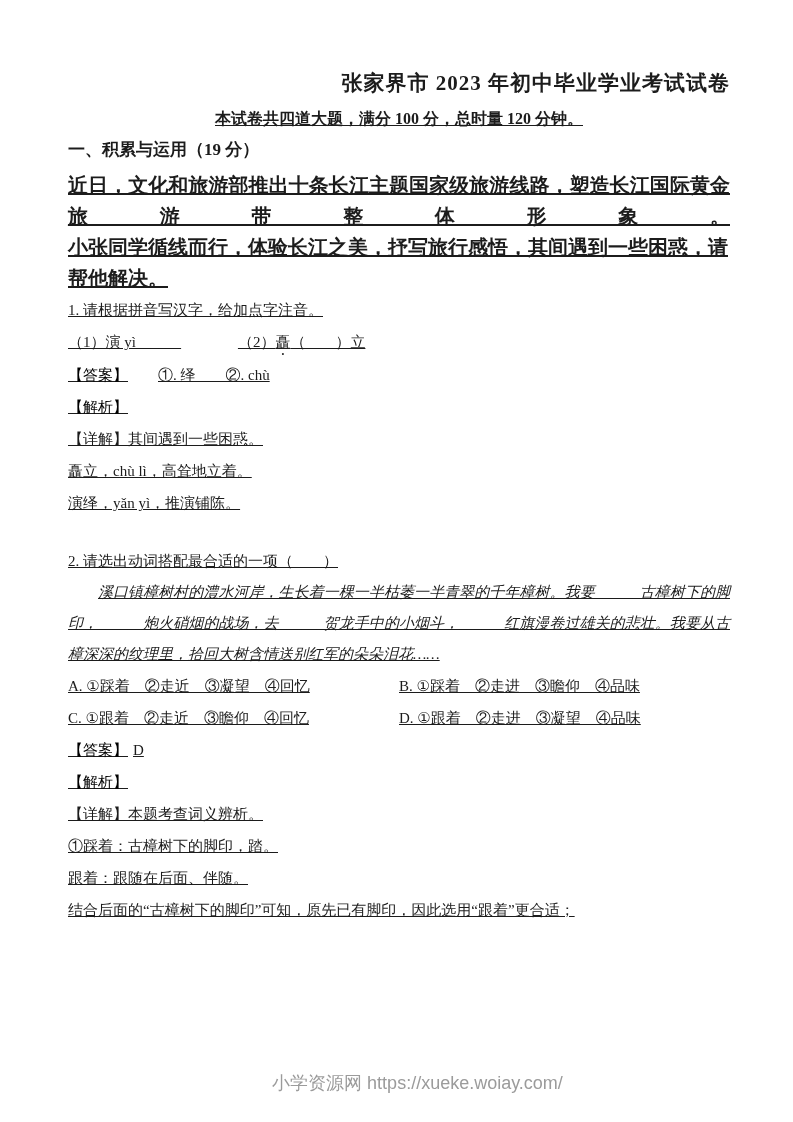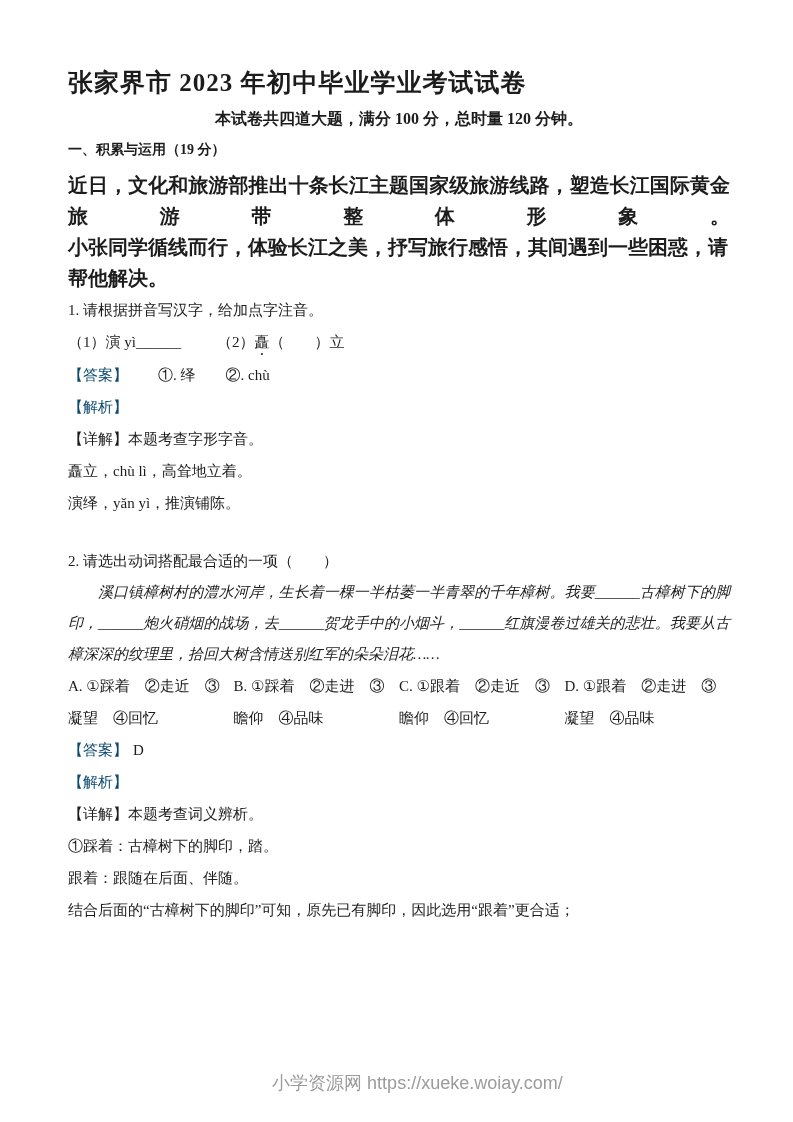--- a/index.html
+++ b/index.html
@@ -5,42 +5,42 @@
   * { box-sizing: border-box; }
   html, body { margin: 0; padding: 0; }
   body {
     width: 793px; height: 1122px;
     background: #ffffff;
     position: relative;
     overflow: hidden;
     font-family: "Liberation Serif", "DejaVu Serif", serif;
     color: #1c1c1c;
   }
-  p { margin: 0; }
+  p { margin: 0; text-decoration: underline; }
   .page { padding: 62px 63px 0 68px; }
 
   .title {
     margin: 6px 0 0;
-    font-size: 25px; line-height: 30px;
-    font-weight: 700; text-align: left;
+    font-size: 21px; line-height: 30px;
+    font-weight: 700; text-align: right;
     letter-spacing: 1px;
   }
   .subject {
     margin: 14px 0 0;
     font-size: 21px; line-height: 28px;
     font-weight: 700; text-align: center;
   }
   .exam-info {
     margin: 10px 0 0;
     font-size: 16px; line-height: 22px;
     font-weight: 700; text-align: center;
   }
   .section-heading {
     margin: 8px 0 0;
-    font-size: 14px; line-height: 24px;
+    font-size: 17px; line-height: 24px;
     font-weight: 700; text-align: left;
   }
   .intro {
     margin: 8px 0 0;
     font-size: 20px; font-weight: 700; line-height: 31px;
   }
   .intro .l1 { display: block; text-align: justify; text-align-last: justify; }
   .intro .l2 { display: block; }
 
   .line { font-size: 15px; line-height: 32px; }
@@ -51,27 +51,27 @@
   }
   .q2-stem { margin-top: 26px; }
 
   .em-dot {
     font-style: inherit;
     -webkit-text-emphasis: filled dot #1c1c1c;
     -webkit-text-emphasis-position: under right;
     text-emphasis: filled dot #1c1c1c;
     text-emphasis-position: under right;
   }
-  .blank2-group { margin-left: 36px; }
+  .blank2-group { margin-left: 57px; }
 
-  .blue { color: #0c4a6e; }
+  .blue { color: #000000; }
   .ans-gap-lg { margin-left: 30px; }
   .ans-gap-sm { margin-left: 5px; }
 
-  .options { display: grid; grid-template-columns: 1fr 1fr 1fr 1fr; }
+  .options { display: grid; grid-template-columns: 1fr 1fr; }
 
   .footer {
     position: absolute; left: 0; top: 1072px; width: 100%;
     text-align: center;
     font-family: "Liberation Sans", "DejaVu Sans", sans-serif;
     font-size: 18px; line-height: 22px;
     color: #9B9B9B;
     margin-left: 21px;
   }
 </style>
@@ -92,21 +92,21 @@
 
   <p class="line">1. 请根据拼音写汉字，给加点字注音。</p>
 
 
   <p class="line"><span>（1）演 yì______</span><span class="blank2-group"><span>（2）</span><span class="em-dot">矗</span><span>（　　）立</span></span></p>
 
   <p class="line"><span class="blue">【答案】</span><span class="ans-gap-lg">①. 绎　　②. chù</span></p>
 
   <p class="line"><span class="blue">【解析】</span></p>
 
-  <p class="line">【详解】本题考查字形字音。</p>
+  <p class="line">【详解】其间遇到一些困惑。</p>
   <p class="line">矗立，chù lì，高耸地立着。</p>
   <p class="line">演绎，yǎn yì，推演铺陈。</p>
 
   <p class="line q2-stem">2. 请选出动词搭配最合适的一项（　　）</p>
 
   <p class="passage">溪口镇樟树村的澧水河岸，生长着一棵一半枯萎一半青翠的千年樟树。我要______古樟树下的脚印，______炮火硝烟的战场，去______贺龙手中的小烟斗，______红旗漫卷过雄关的悲壮。我要从古樟深深的纹理里，拾回大树含情送别红军的朵朵泪花……</p>
 
   <div class="options">
     <p class="line">A. ①踩着　②走近　③凝望　④回忆</p>
     <p class="line">B. ①踩着　②走进　③瞻仰　④品味</p>

